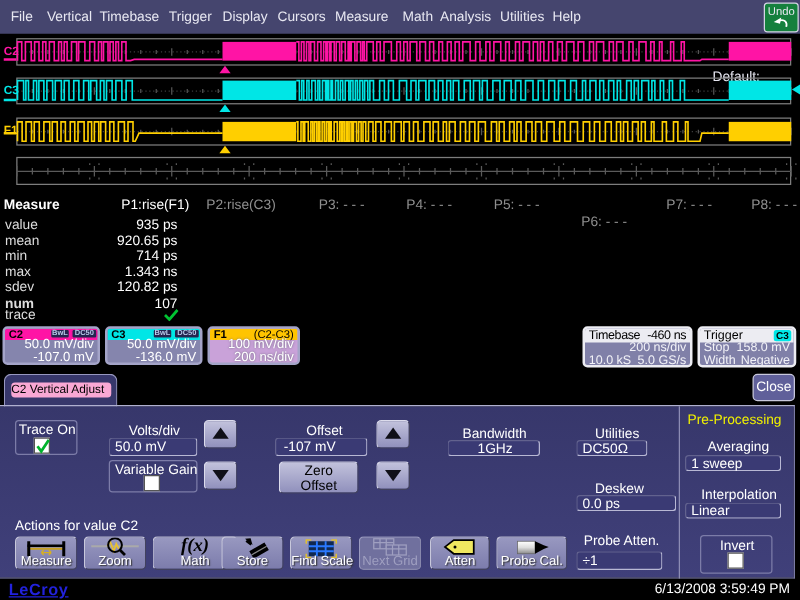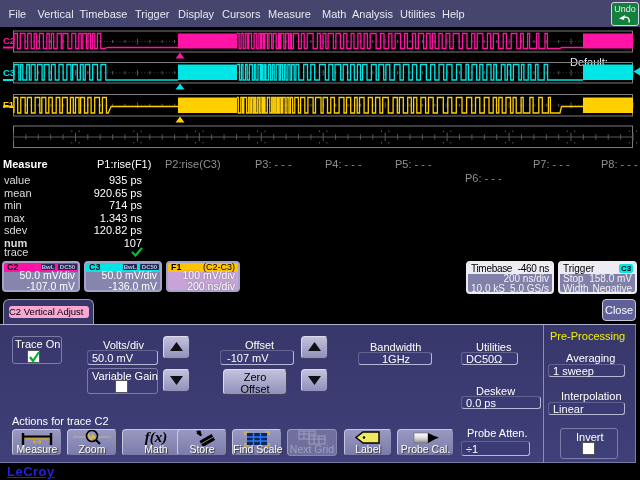--- a/index.html
+++ b/index.html
@@ -171,21 +171,21 @@
       </svg></div>
  <div class="arrbtn" style="left:301px;top:44px;"><svg width="25" height="21">
         <polygon points="12.5,15 19,6 6,6" fill="#101018"></polygon>
       </svg></div>
  <div class="lbl" style="left:370px;top:16px;">Bandwidth</div>
  <div class="fld" style="left:358px;top:27px;width:74px;height:13px;line-height:12px;padding-left:23px;">1GHz</div>
  <div class="lbl" style="left:476px;top:16px;">Utilities</div>
  <div class="fld" style="left:461px;top:27px;width:57px;height:13px;line-height:12px;">DC50Ω</div>
  <div class="lbl" style="left:476px;top:60px;">Deskew</div>
  <div class="fld" style="left:461px;top:71px;width:80px;height:13px;line-height:12px;">0.0 ps</div>
- <div class="lbl" style="left:12px;top:90px;">Actions for trace C2</div>
+ <div class="lbl" style="left:12px;top:90px;">Actions for value C2</div>
  <div class="lbl" style="left:467px;top:102px;">Probe Atten.</div>
  <div class="fld" style="left:461px;top:116px;width:69px;height:15px;line-height:14px;">÷1</div>
  <div class="lbl" style="left:550px;top:5px;color:#f0f000;">Pre-Processing</div>
  <div class="lbl" style="left:550px;top:27px;margin-left:16px;">Averaging</div>
  <div class="fld" style="left:548px;top:39px;width:77px;height:13px;line-height:12px;">1 sweep</div>
  <div class="lbl" style="left:561px;top:65px;">Interpolation</div>
  <div class="fld" style="left:548px;top:77px;width:77px;height:13px;line-height:12px;">Linear</div>
  <div style="position:absolute;left:560px;top:103px;width:58px;height:31px;border:1px solid #7c7ca8;border-radius:3px;"></div>
  <div class="lbl" style="left:576px;top:106px;">Invert</div>
  <div class="ck" style="left:582px;top:117px;"></div>
@@ -239,31 +239,32 @@
       <rect x="12" y="6" width="16" height="8" fill="#70709e" stroke="#9f9fc0"></rect>
       <path d="M12,9 h16 M17,6 v8 M22,6 v8" stroke="#9f9fc0"></path>
     </svg>
  <div class="cap" style="text-shadow:none;">Next Grid</div>
 </div>
 <div class="abtn" style="left:344px;width:48px;">
  <svg width="30" height="14" style="margin-top:1px;">
       <path d="M10,1 h16 v11 h-16 l-7,-5.5 z" fill="#f0e860" stroke="#000" stroke-width="1.4"></path>
       <circle cx="11" cy="6.5" r="1.2" fill="#000"></circle>
     </svg>
- <div class="cap">Label</div>
+ <div class="cap">Atten</div>
 </div>
 <div class="abtn" style="left:397px;width:57px;">
  <svg width="32" height="14" style="margin-top:1px;">
       <defs>
         <linearGradient id="pg" x1="0" y1="0" x2="0" y2="1">
           <stop offset="0" stop-color="#ffffff"></stop>
           <stop offset="0.5" stop-color="#dddddd"></stop>
           <stop offset="1" stop-color="#8a8a8a"></stop>
         </linearGradient>
       </defs>
       <rect x="4" y="2" width="14" height="10" fill="url(#pg)" stroke="#666" stroke-width="0.6"></rect>
       <path d="M18,2 L25,5.2 29,6.6 25,8.2 18,12 z" fill="#000"></path>
     </svg>
  <div class="cap">Probe Cal.</div>
 </div>
 <div class="ab" style="left:0;top:463px;width:640px;height:17px;background:#000;">
  <span style="position:absolute;left:7px;top:1px;font-size:13px;font-weight:bold;color:#2222dd;text-decoration:underline;letter-spacing:0.5px;">LeCroy</span>
+ <span style="position:absolute;right:8px;top:2px;font-size:11px;color:#fff;">6/13/2008 3:59:49 PM</span>
 </div>
 
 </body></html>

